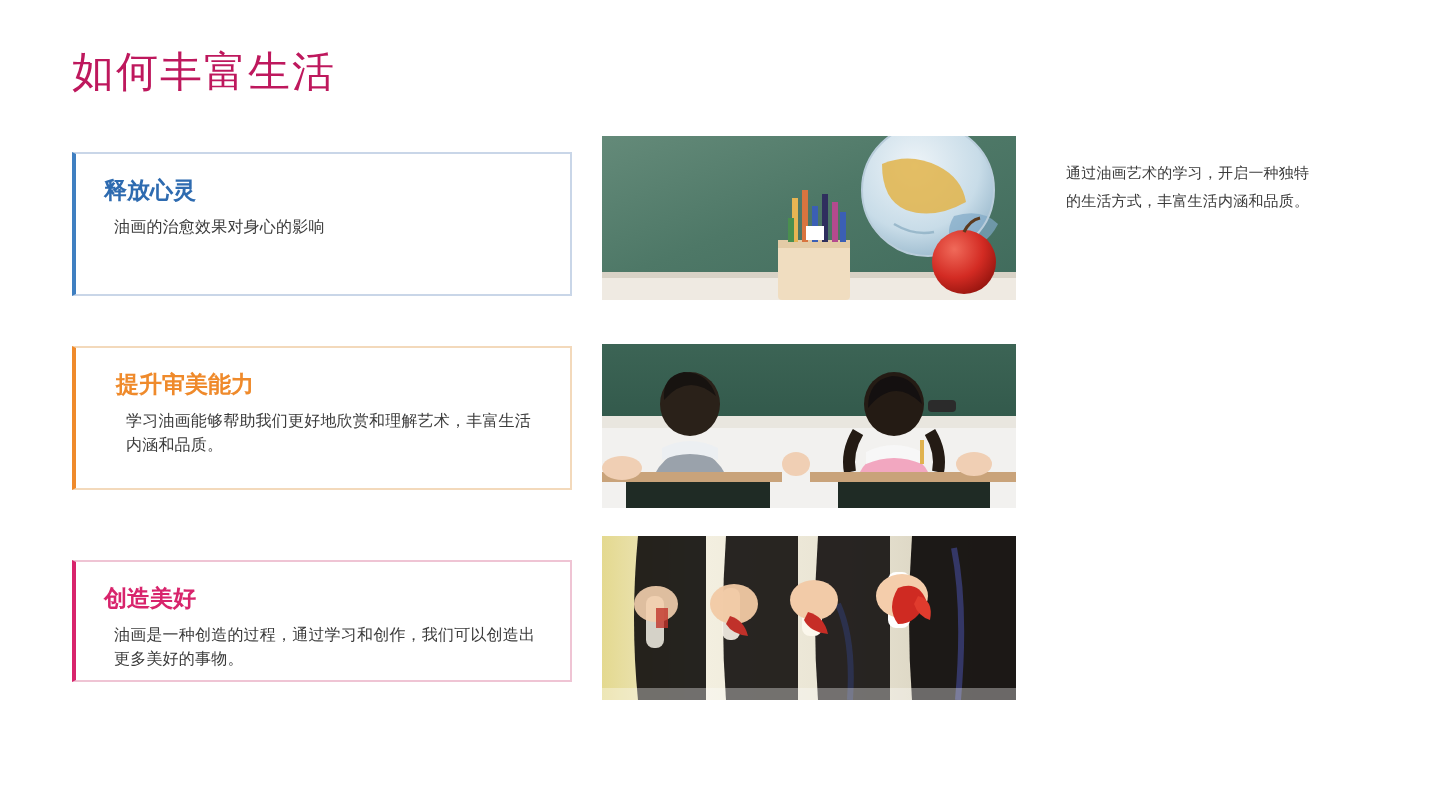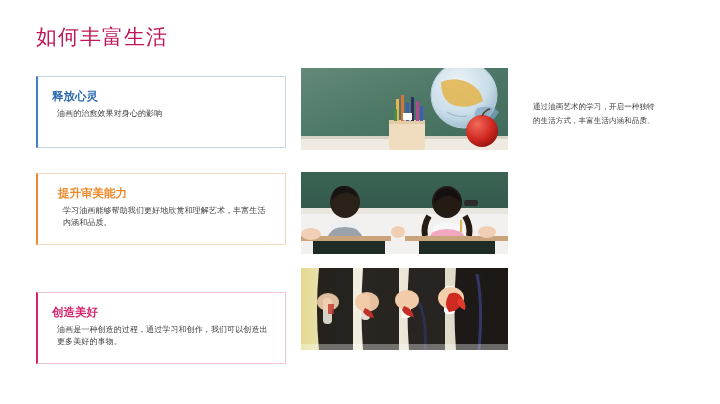--- a/index.html
+++ b/index.html
@@ -48,21 +48,21 @@
     left: 0;
     width: 250px;
     box-sizing: border-box;
     background: #ffffff;
     border: 1px solid #dfe3e8;
     border-left-width: 2px;
     padding: 12px 12px 10px 14px;
   }
   .card-1 { top: 0px;   height: 72px; border-color: #c9d6e8; border-left-color: #3f7fc1; }
   .card-2 { top: 97px;  height: 72px; border-color: #f3d9bb; border-left-color: #ef8a2b; padding-left: 20px; }
-  .card-3 { top: 216px; height: 72px; border-color: #efc4d4; border-left-color: #d8246c; }
+  .card-3 { top: 204px; height: 61px; border-color: #efc4d4; border-left-color: #d8246c; }
 
   .card-title {
     font-size: 11.5px;
     font-weight: bold;
     line-height: 1.25;
     margin: 0 0 5px 0;
   }
   .card-1 .card-title { color: #2e6bb0; }
   .card-2 .card-title { color: #ef8a2b; }
   .card-3 .card-title { color: #d8246c; }
@@ -93,21 +93,20 @@
   
   .side-paragraph {
     position: absolute;
     left: 533px;
     top: 80px;
     width: 128px;
     font-size: 7.5px;
     line-height: 1.85;
     color: #3b3b3b;
     letter-spacing: 0.1px;
-    margin-top: 20px;
   }
   .side-heading {
     position: absolute;
     left: 533px;
     top: 256px;
     width: 150px;
     font-size: 15px;
     font-weight: bold;
     line-height: 1.35;
     color: #1a1a1a;

